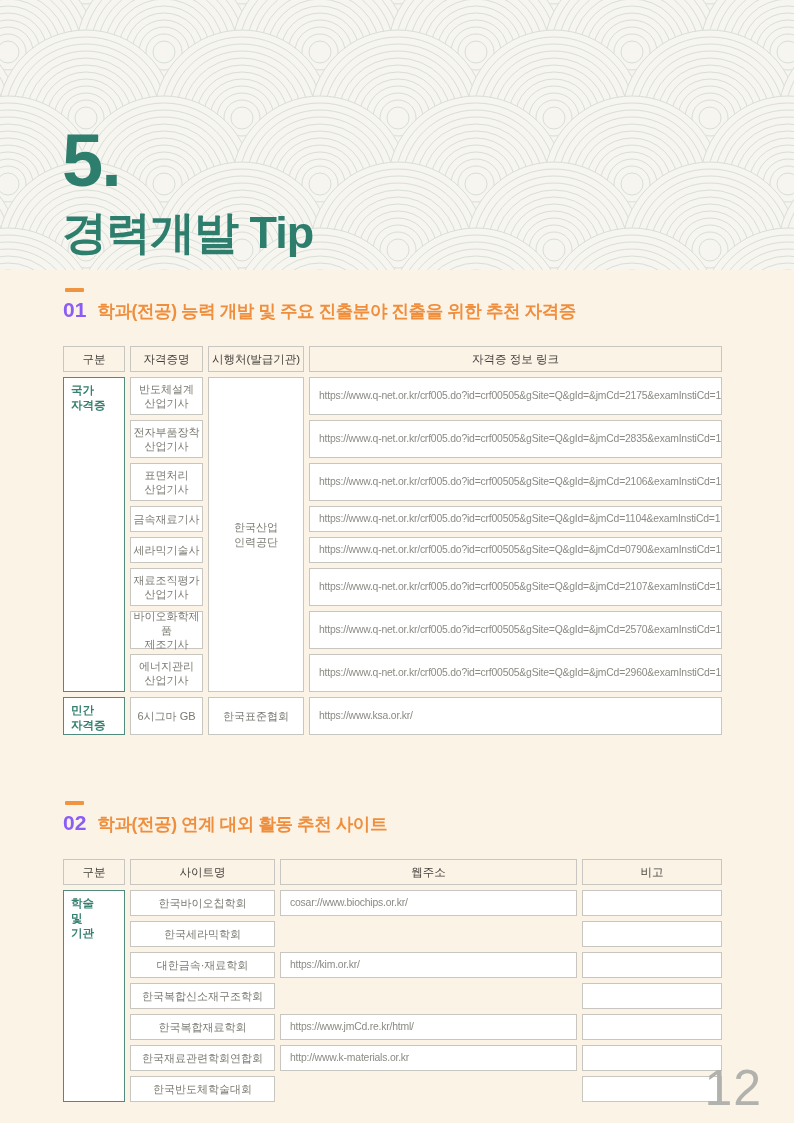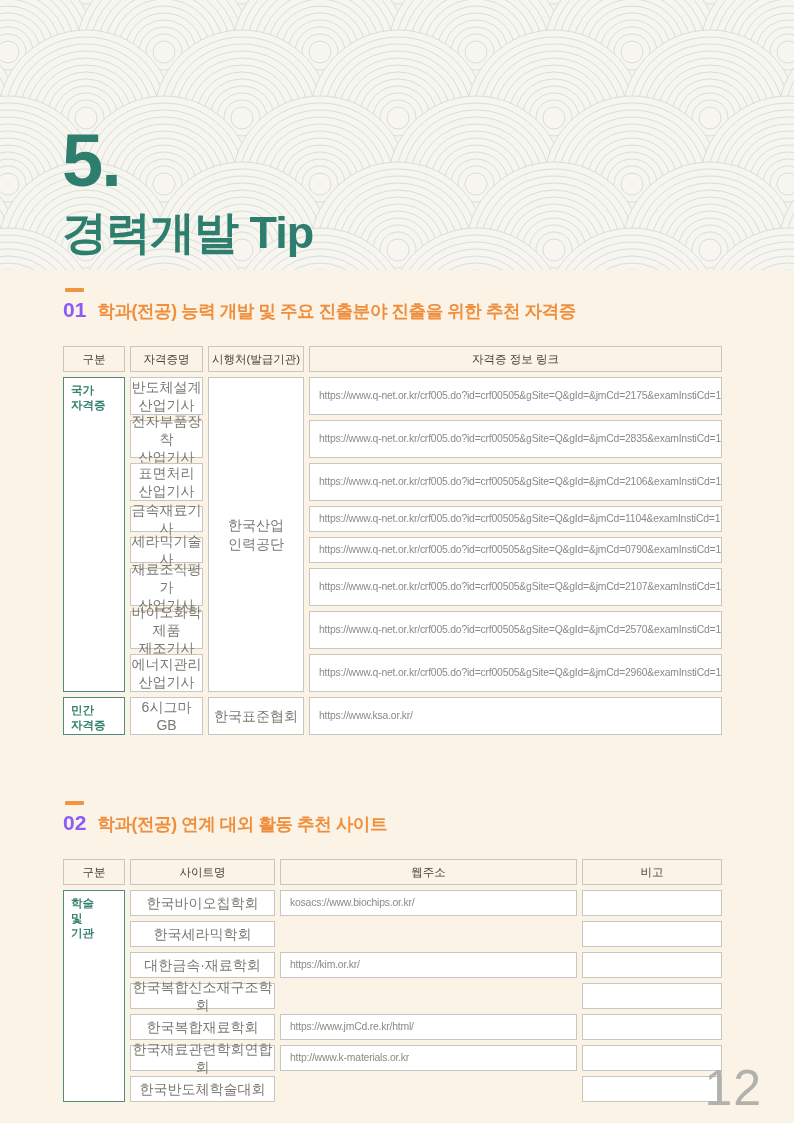--- a/index.html
+++ b/index.html
@@ -51,21 +51,21 @@
     grid-template-rows: 26px 38px 38px 38px 26px 26px 38px 38px 38px 38px;
   }
   .t2 {
     grid-template-columns: 62px 145px 1fr 140px;
     grid-template-rows: 26px repeat(7, 26px);
   }
   .cell {
     background: #ffffff;
     border: 1px solid #c7c6c0;
     display: flex; align-items: center; justify-content: center;
-    font-size: 14px; line-height: 1.3; color: #7a7972;
+    font-size: 11px; line-height: 1.3; color: #7a7972;
     text-align: center; white-space: pre-line;
   }
   .cell.hdr {
     background: transparent;
     color: #413f3a; font-size: 11.5px; font-weight: normal;
   }
   .cell.group {
     border: 1px solid #518b7d;
     color: #35806f; font-weight: bold; font-size: 11.5px;
     align-items: flex-start; justify-content: flex-start;
@@ -673,21 +673,21 @@
       <div class="cell group" style="grid-area:2/1/9/2">학술
 및
 기관</div>
       <div class="cell" style="grid-area:3/2">한국세라믹학회</div>
       <div class="cell" style="grid-area:4/2">대한금속·재료학회</div>
       <div class="cell" style="grid-area:5/2">한국복합신소재구조학회</div>
       <div class="cell" style="grid-area:6/2">한국복합재료학회</div>
       <div class="cell" style="grid-area:7/2">한국재료관련학회연합회</div>
       <div class="cell" style="grid-area:8/2">한국반도체학술대회</div>
 
-      <div class="cell link" style="grid-area:2/3">kosacs://www.biochips.or.kr/</div>
+      <div class="cell link" style="grid-area:2/3">cosar://www.biochips.or.kr/</div>
       <div class="cell link" style="grid-area:4/3">https://kim.or.kr/</div>
       <div class="cell link" style="grid-area:6/3">https://www.jmCd.re.kr/html/</div>
       <div class="cell link" style="grid-area:7/3">http://www.k-materials.or.kr</div>
 
       <div class="cell" style="grid-area:2/4"></div>
       <div class="cell" style="grid-area:3/4"></div>
       <div class="cell" style="grid-area:4/4"></div>
       <div class="cell" style="grid-area:5/4"></div>
       <div class="cell" style="grid-area:6/4"></div>
       <div class="cell" style="grid-area:7/4"></div>

